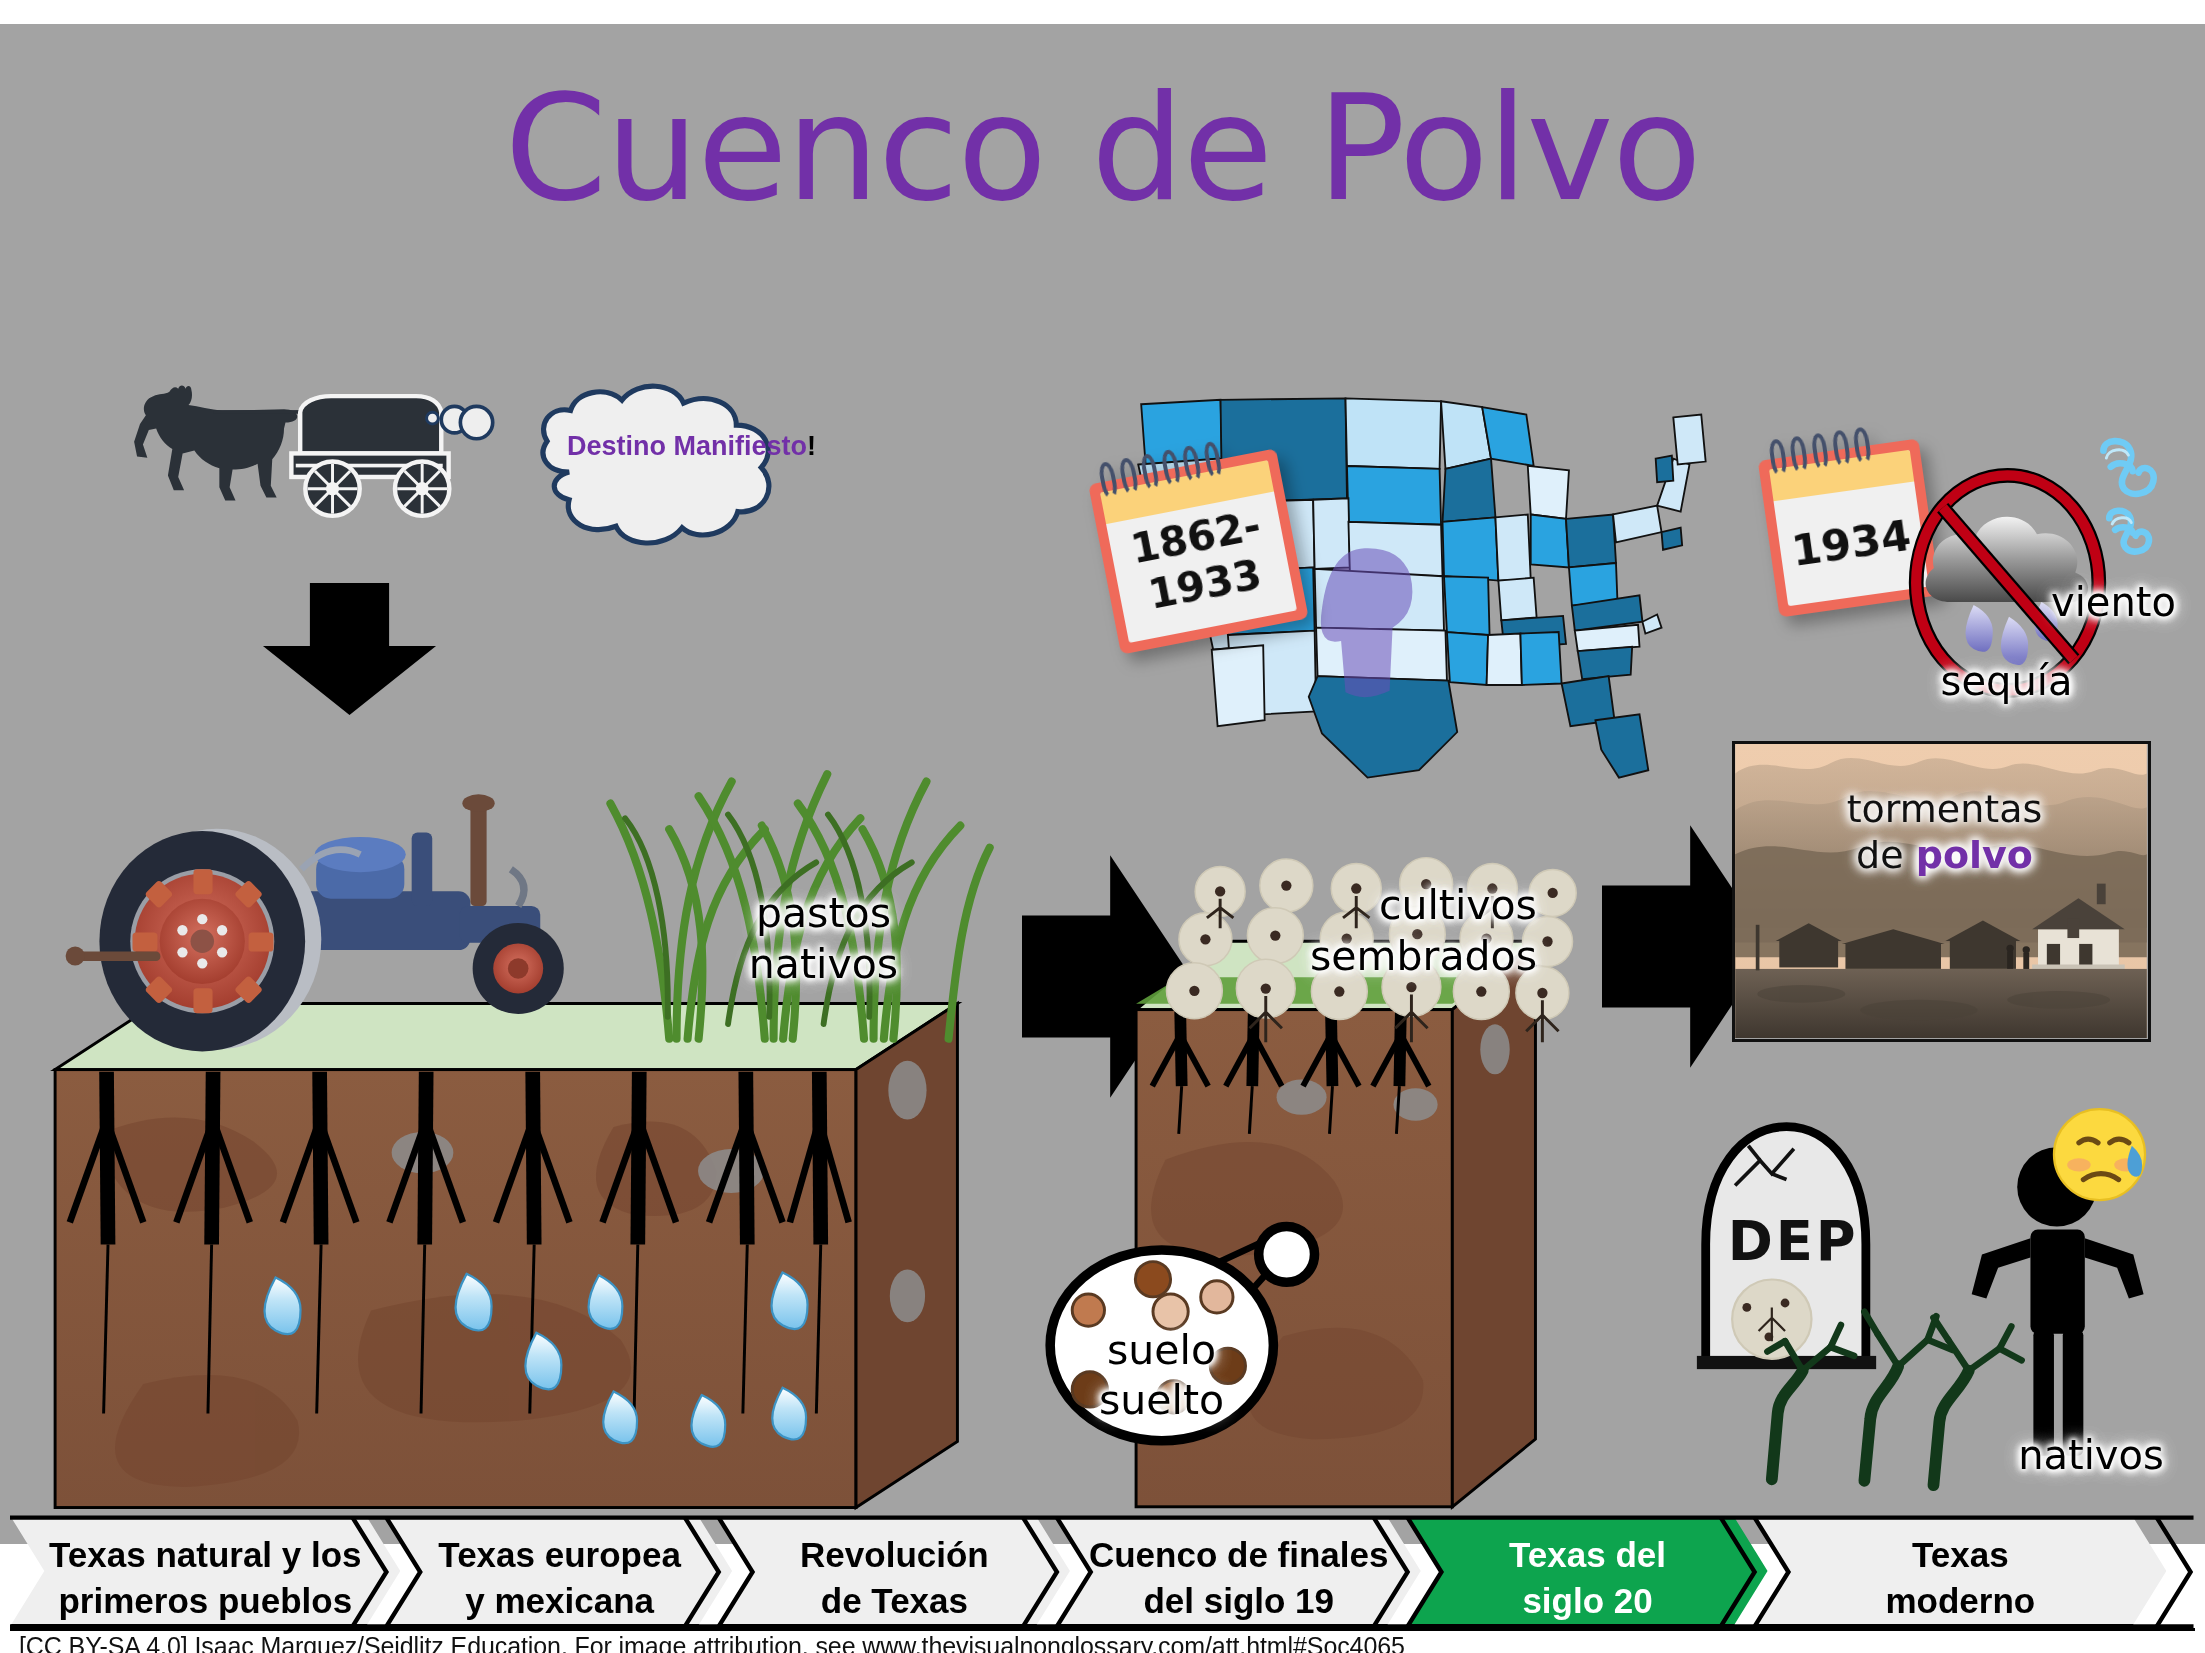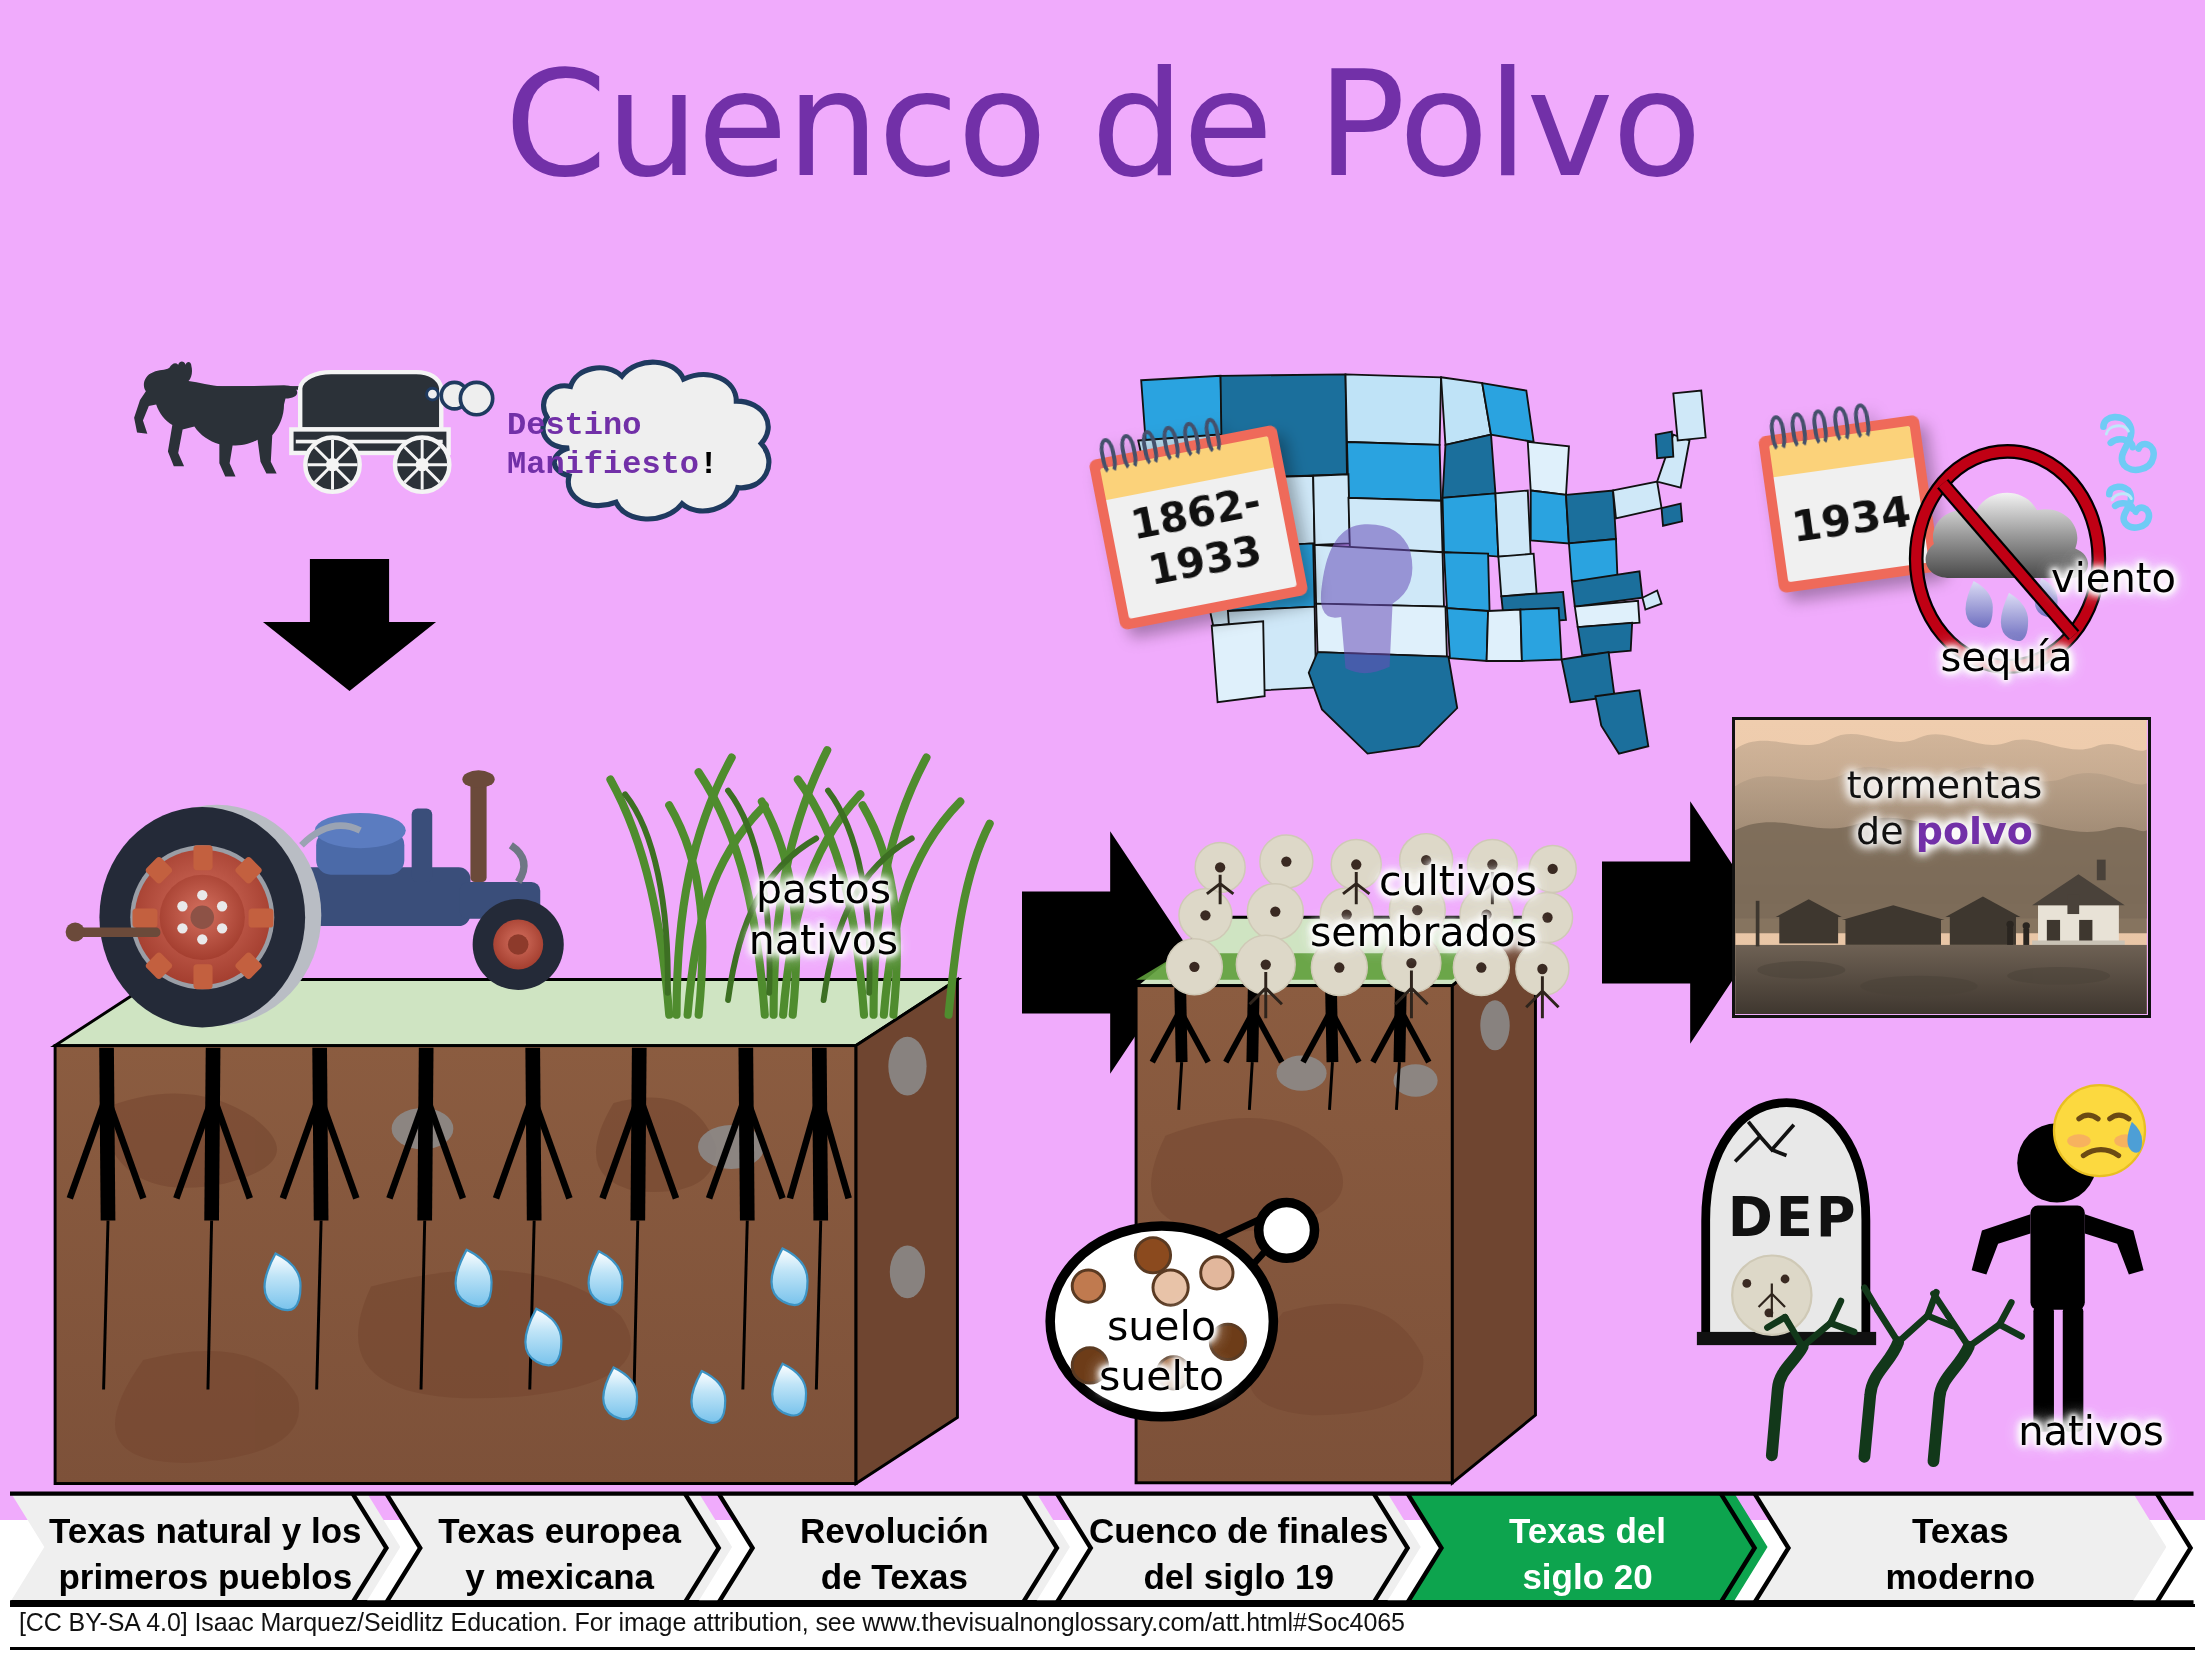--- a/index.html
+++ b/index.html
@@ -1,19 +1,19 @@
 <!DOCTYPE html>
 <html style="font-size:11.8px"><head>
 <meta charset="utf-8">
 <style>
   * { box-sizing: border-box; margin: 0; padding: 0; }
   html, body { width: 2205px; height: 1654px; background: #fff; }
   body { font-family: "Liberation Sans", sans-serif; overflow: hidden; position: relative; }
 
-  #poster { position: relative; width: 2205px; height: 1520px; background: #f0abfc; }
+  #poster { position: relative; width: 2205px; height: 1520px; background: #a3a3a3; margin-top: 24px; }
 
   
   #title {
     position: absolute; left: 0; top: 51px; width: 2205px;
     text-align: center;
     font-size: 147px; line-height: 1.0;
     color: #7230A8;
     font-family: "DejaVu Sans", sans-serif;
     font-weight: 400;
     letter-spacing: -1.5px;
@@ -27,23 +27,23 @@
       0 0 17.6px #fff, 0 0 17.6px #fff, 0 0 4.4px #fff, 0 0 4.4px #fff;
     font-family: "DejaVu Sans", sans-serif;
   }
 
   
   #wagon-group { position: absolute; left: 140px; top: 353px; width: 338px; height: 147px; }
   #thought-bubble {
     position: absolute; left: 507px; top: 360px; width: 309px; height: 176px;
   }
   #thought-bubble .bubble-text {
-    position: absolute; left: 0; top: 46px; width: 309px; text-align: left;
-    font-size: 32px; line-height: 1.22; font-weight: bold;
-    color: #7230A8; font-family: Liberation Mono, monospace;
+    position: absolute; left: 0; top: 46px; width: 309px; text-align: right;
+    font-size: 27px; line-height: 1.22; font-weight: bold;
+    color: #7230A8; font-family: Liberation Sans, sans-serif;
   }
   #thought-bubble .bang { color: #000; font-weight: bold; }
 
   
   #down-arrow { position: absolute; left: 254px; top: 559px; width: 191px; height: 132px; }
 
   
   #block-left { position: absolute; left: 55px; top: 978px; width: 904px; height: 507px; }
 
   

